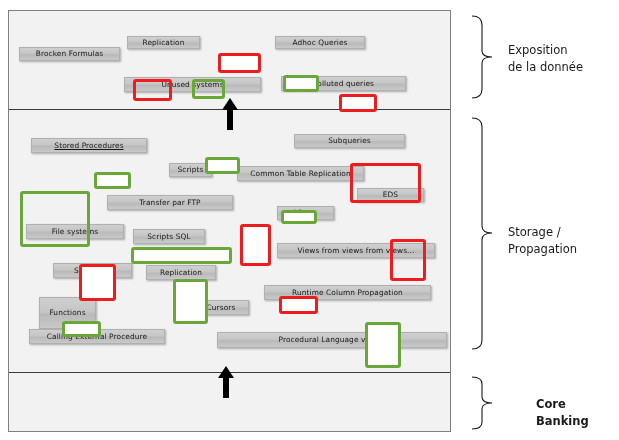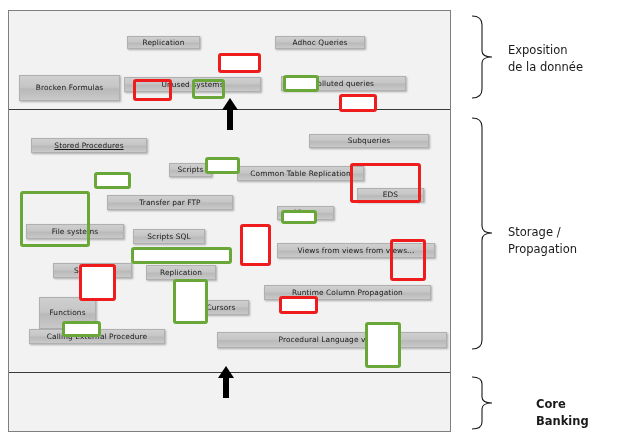--- a/index.html
+++ b/index.html
@@ -54,33 +54,33 @@
   <div class="band-divider" style="top:98px"></div>
   <div class="band-divider" style="top:361px"></div>
 
   <div id="boxes-layer">
       <div class="pill" style="left: 118px; top: 25px; width: 73px; height: 13px;">
         <span>Replication</span>
       </div>
       <div class="pill" style="left: 266px; top: 25px; width: 90px; height: 13px;">
         <span>Adhoc Queries</span>
       </div>
-      <div class="pill" style="left: 10px; top: 64px; width: 101px; height: 26px;">
+      <div class="pill" style="left: 10px; top: 36px; width: 101px; height: 14px;">
         <span>Brocken Formulas</span>
       </div>
       <div class="pill" style="left: 115px; top: 66px; width: 137px; height: 15px;">
         <span>Unused systems</span>
       </div>
       <div class="pill" style="left: 272px; top: 65px; width: 125px; height: 15px;">
         <span>Polluted queries</span>
       </div>
       <div class="pill" style="left: 22px; top: 127px; width: 116px; height: 15px; text-decoration: underline;">
         <span>Stored Procedures</span>
       </div>
-      <div class="pill" style="left: 300px; top: 123px; width: 120px; height: 14px;">
+      <div class="pill" style="left: 285px; top: 123px; width: 111px; height: 14px;">
         <span>Subqueries</span>
       </div>
       <div class="pill" style="left: 160px; top: 152px; width: 43px; height: 14px;">
         <span>Scripts</span>
       </div>
       <div class="pill" style="left: 228px; top: 155px; width: 127px; height: 15px;">
         <span>Common Table Replication</span>
       </div>
       <div class="pill" style="left: 348px; top: 177px; width: 67px; height: 14px;">
         <span>EDS</span>

